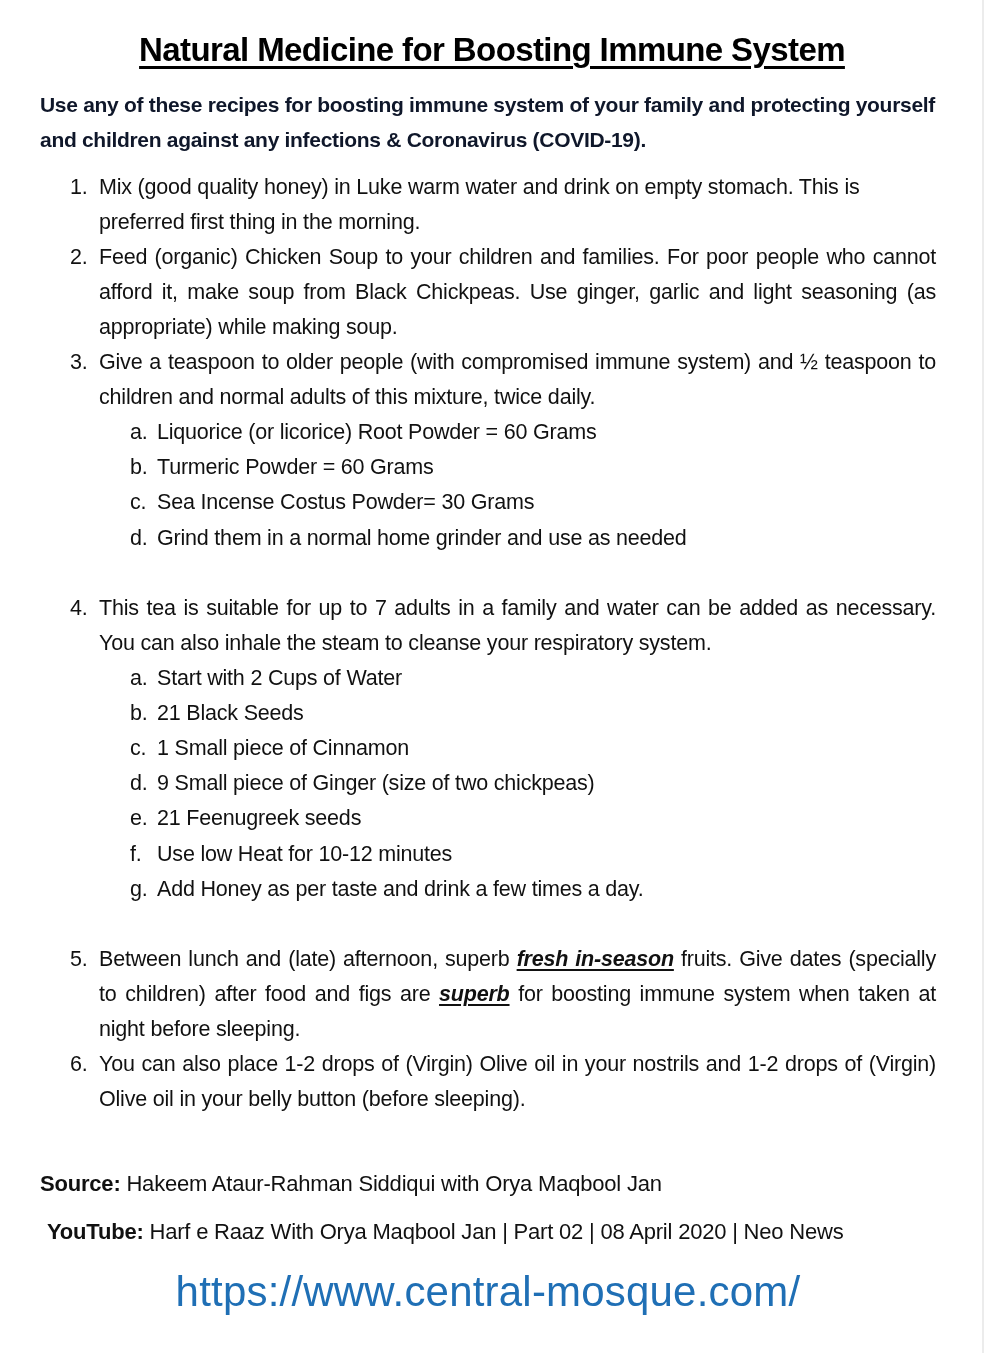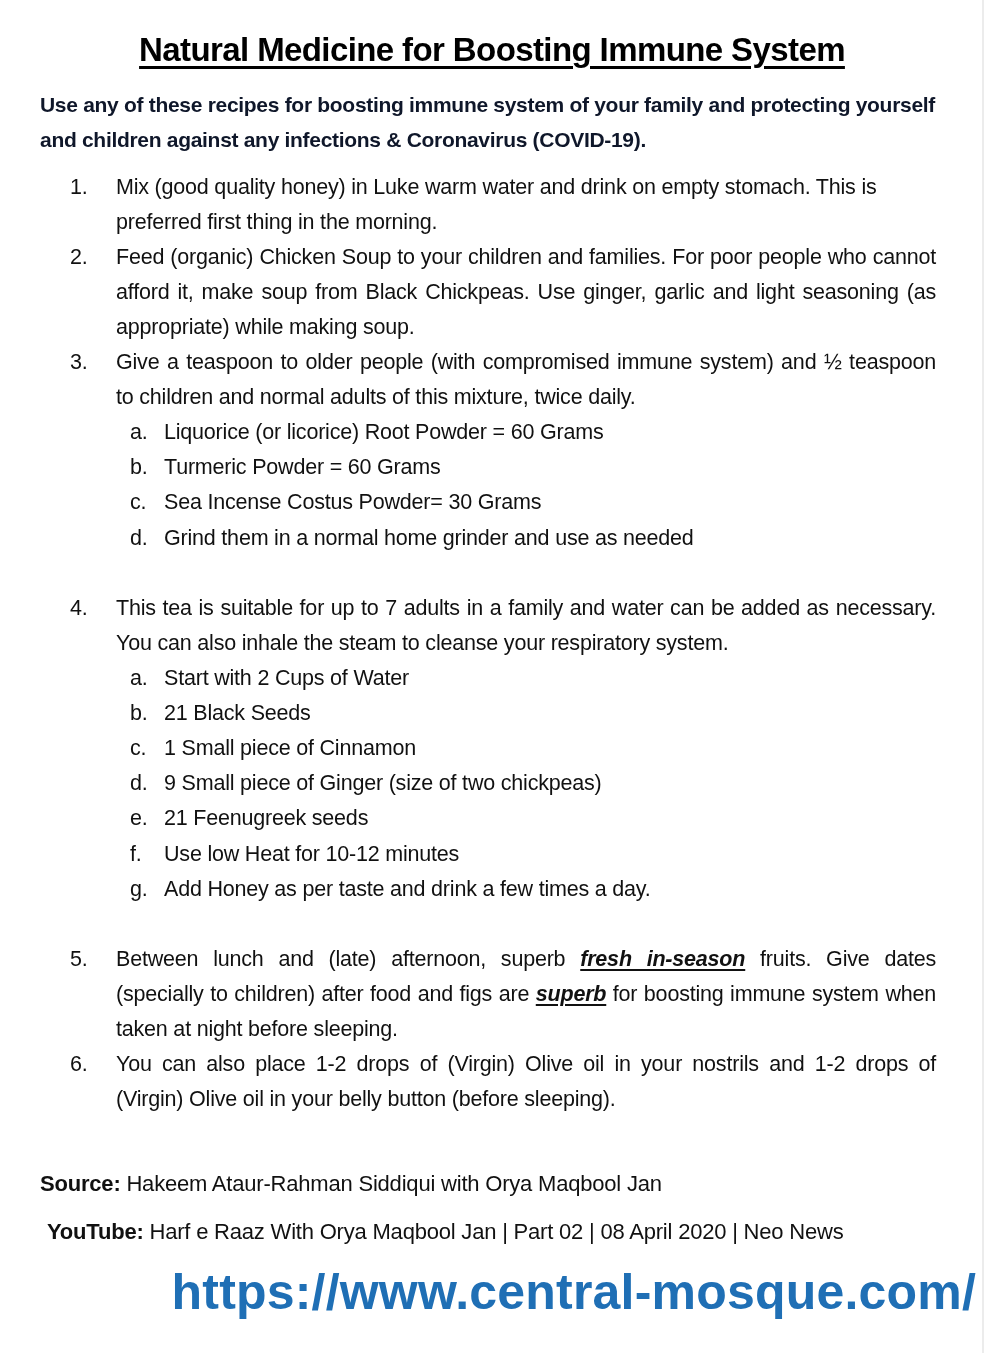--- a/index.html
+++ b/index.html
@@ -23,37 +23,37 @@
       position: absolute; left: 40px; width: 895px; top: 87px;
       color: #0f172a; font-weight: bold; font-size: 21px; line-height: 35px;
       text-align: justify; text-align-last: left; letter-spacing: -0.3px;
     }
     .list { position: absolute; left: 0; top: 0; width: 986px; }
     .item {
       position: absolute; left: 70px; width: 866px;
       font-size: 21.5px; line-height: 35px; letter-spacing: -0.2px;
     }
     .item .num { position: absolute; left: 0; top: 0; }
-    .item .txt { display: block; margin-left: 46px; text-align: justify; }
+    .item .txt { display: block; margin-left: 29px; text-align: justify; }
     .item .txt.nojust { text-align: left; }
     .sub {
       position: absolute; left: 130px; width: 800px;
       font-size: 21.5px; line-height: 35px; letter-spacing: -0.2px;
     }
     .sub .mark { position: absolute; left: 0; top: 0; }
-    .sub .txt { display: block; margin-left: 34px; }
+    .sub .txt { display: block; margin-left: 27px; }
     .emph { font-weight: bold; font-style: italic; text-decoration: underline; text-decoration-thickness: 2px; text-underline-offset: 3px; }
     .footer-line {
       position: absolute; left: 40px; font-size: 22px; line-height: 35px;
       letter-spacing: -0.2px; white-space: nowrap;
     }
     .footer-line .lbl { font-weight: bold; }
     .url {
-      position: absolute; left: 0; width: 976px; top: 1268px; text-align: right;
-      color: #1f6fb5; font-weight: bold; font-size: 50px; line-height: 48px;
+      position: absolute; left: 0; width: 976px; top: 1268px; text-align: center;
+      color: #1f6fb5; font-weight: normal; font-size: 42px; line-height: 48px;
       letter-spacing: 0.2px;
     }
   </style>
 </head>
 <body>
 
 <div class="edge-line"></div>
 
 <h1 class="title" style="margin:4px;">Natural Medicine for Boosting Immune System</h1>
 

